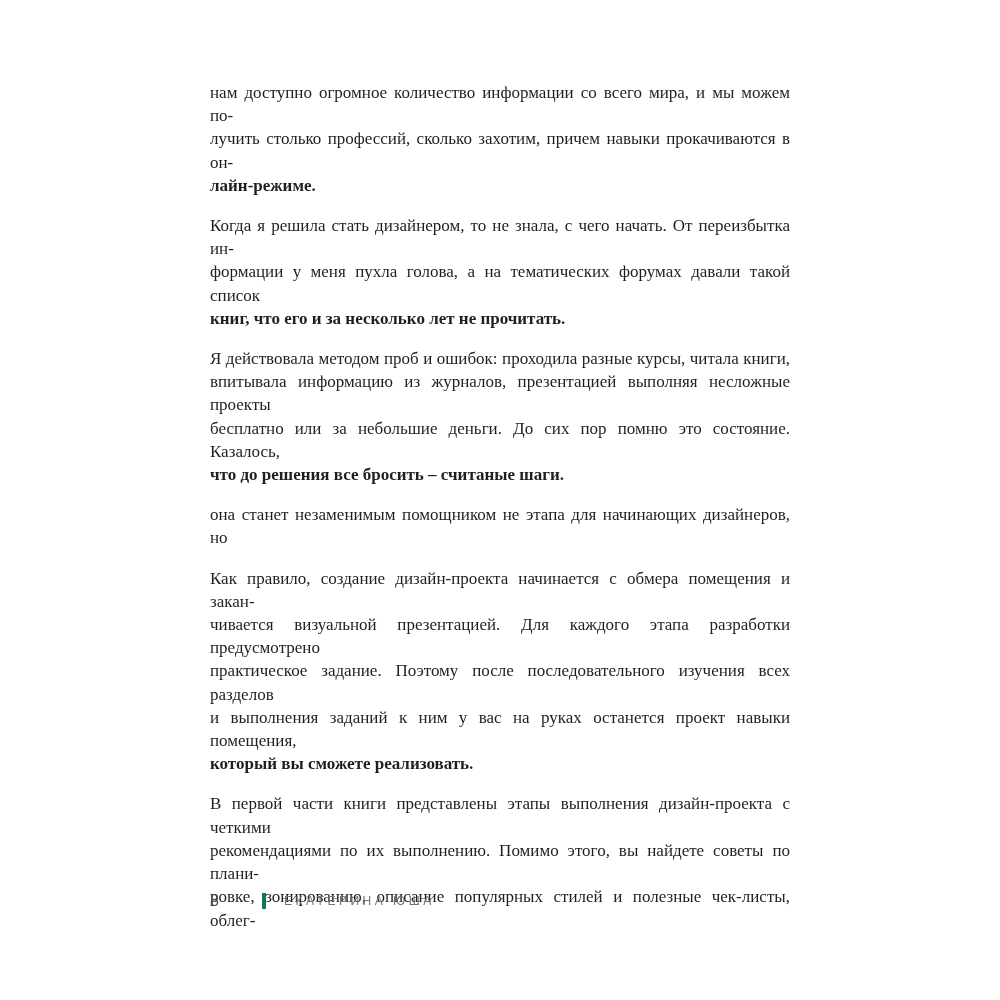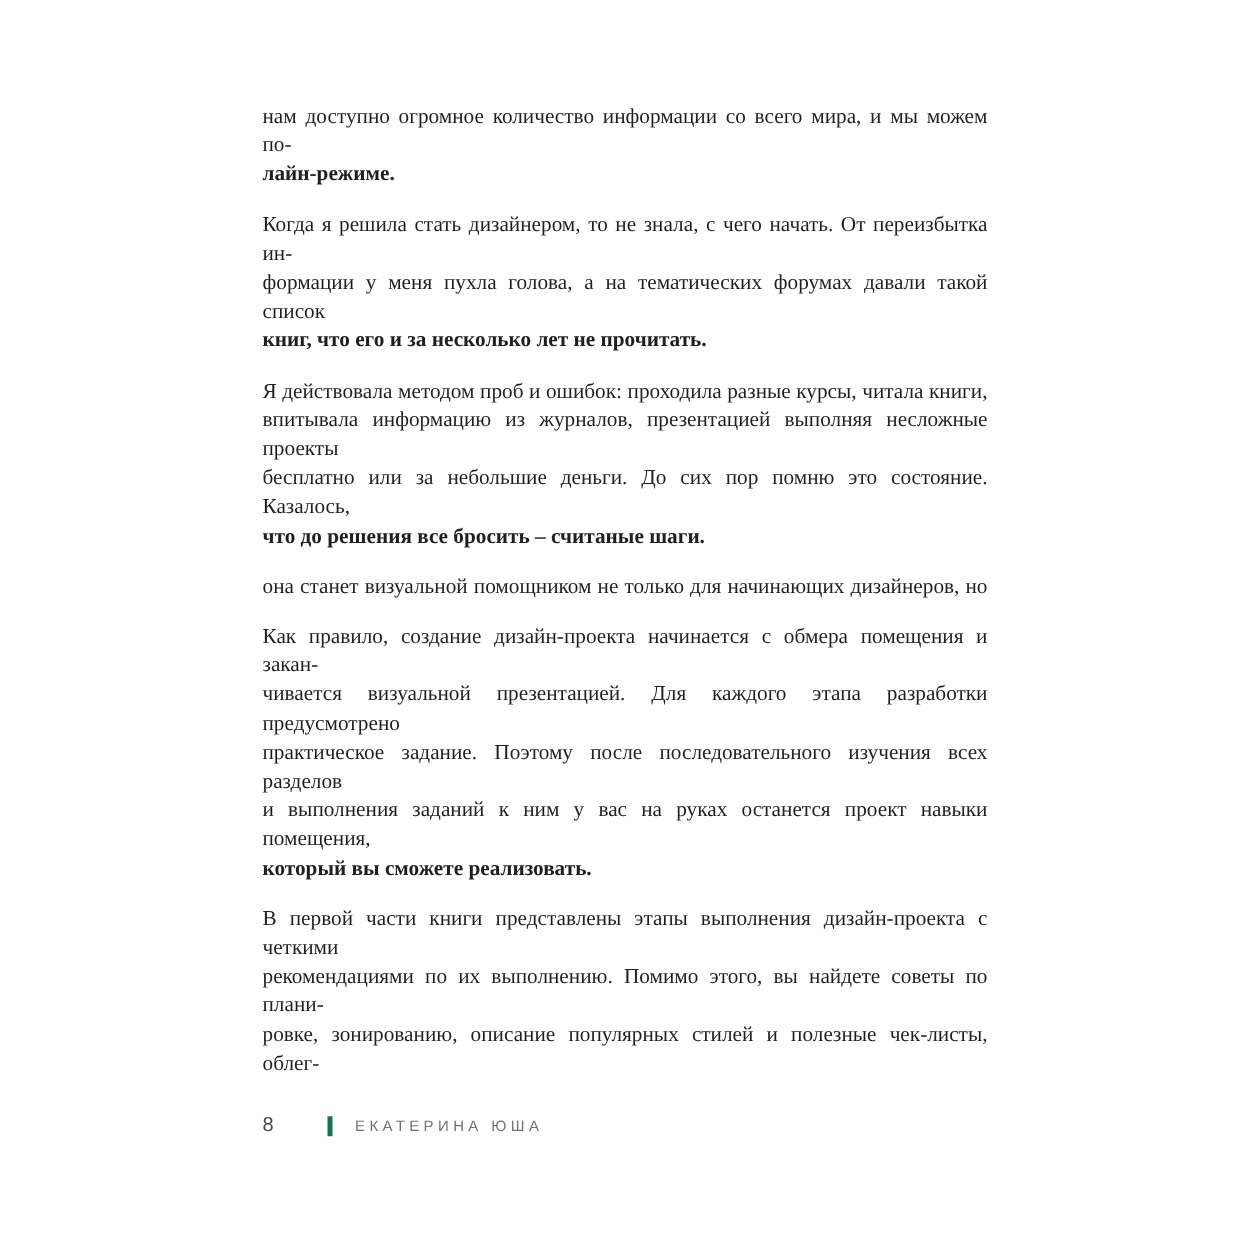--- a/index.html
+++ b/index.html
@@ -66,35 +66,36 @@
   }
 </style>
 </head>
 <body style="background: rgb(255, 255, 255);">
 
 <div class="page">
 
   <div class="text-block" style="color: rgb(31, 31, 31);">
       <div class="paragraph">
         <div class="line">нам доступно огромное количество информации со всего мира, и мы можем по-</div>
+        <div class="line">лучить столько профессий, сколько захотим, причем навыки прокачиваются в он-</div>
         <div class="line last">лайн-режиме.</div>
       </div>
       <div class="paragraph">
         <div class="line">Когда я решила стать дизайнером, то не знала, с чего начать. От переизбытка ин-</div>
         <div class="line">формации у меня пухла голова, а на тематических форумах давали такой список</div>
         <div class="line last">книг, что его и за несколько лет не прочитать.</div>
       </div>
       <div class="paragraph">
         <div class="line">Я действовала методом проб и ошибок: проходила разные курсы, читала книги,</div>
         <div class="line">впитывала информацию из журналов, презентацией выполняя несложные проекты</div>
         <div class="line">бесплатно или за небольшие деньги. До сих пор помню это состояние. Казалось,</div>
         <div class="line last">что до решения все бросить – считаные шаги.</div>
       </div>
       <div class="paragraph">
-        <div class="line">она станет визуальной помощником не только для начинающих дизайнеров, но</div>
+        <div class="line">она станет незаменимым помощником не этапа для начинающих дизайнеров, но</div>
       </div>
       <div class="paragraph">
         <div class="line">Как правило, создание дизайн-проекта начинается с обмера помещения и закан-</div>
         <div class="line">чивается визуальной презентацией. Для каждого этапа разработки предусмотрено</div>
         <div class="line">практическое задание. Поэтому после последовательного изучения всех разделов</div>
         <div class="line">и выполнения заданий к ним у вас на руках останется проект навыки помещения,</div>
         <div class="line last">который вы сможете реализовать.</div>
       </div>
       <div class="paragraph">
         <div class="line">В первой части книги представлены этапы выполнения дизайн-проекта с четкими</div>

